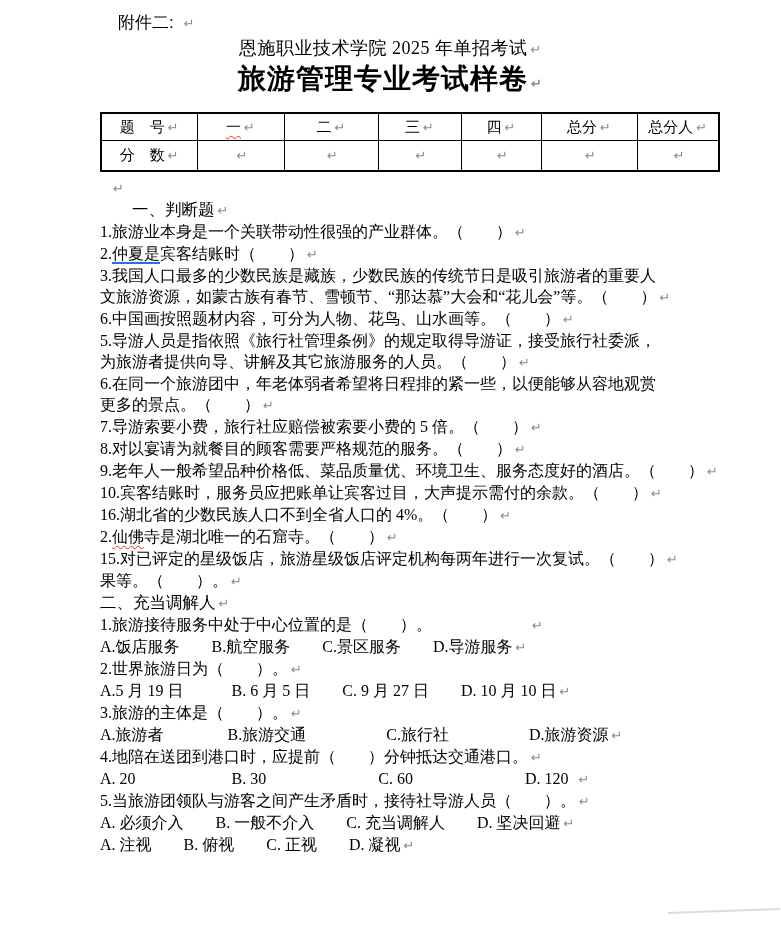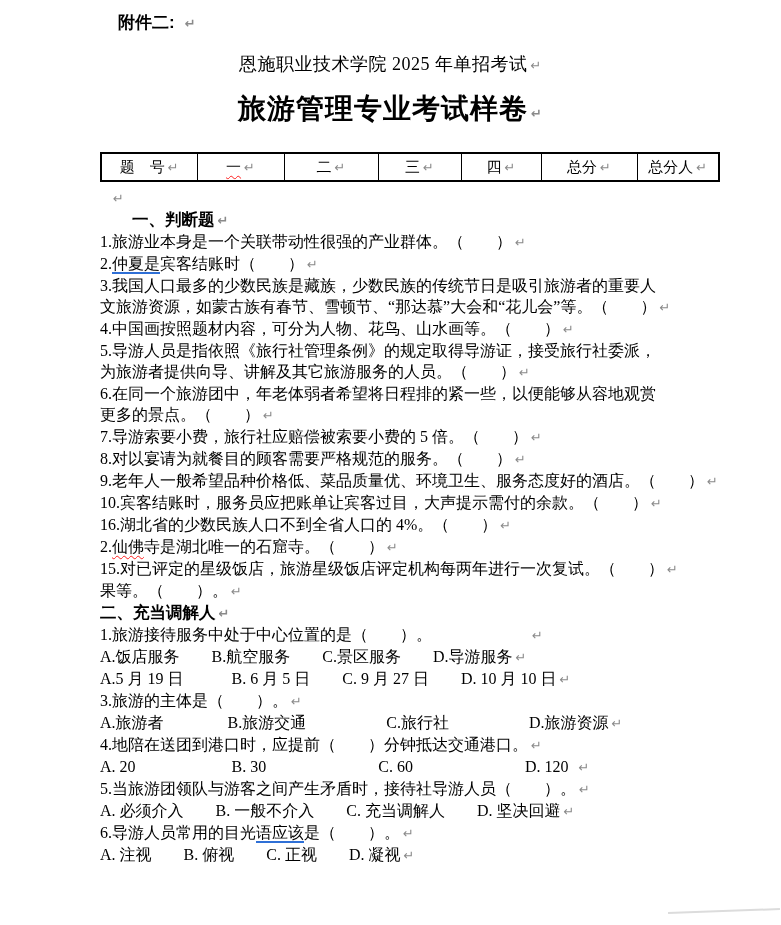--- a/index.html
+++ b/index.html
@@ -7,44 +7,44 @@
     position:relative;
     width:781px; height:925px;
     background:#ffffff;
     overflow:hidden;
     font-family:"Liberation Serif","DejaVu Serif",serif;
     color:#000000;
   }
   .attach {
     margin:13px 0 0 118px;
     font-family:"Liberation Sans","DejaVu Sans",sans-serif;
-    font-weight:bold; font-size:17px; line-height:20px;
+    font-weight:normal; font-size:17px; line-height:20px;
   }
   .school-title {
-    margin-top:19px; text-align:center;
+    margin-top:3px; text-align:center;
     font-size:18px; line-height:22px; letter-spacing:0.5px;
   }
   .exam-title {
-    margin-top:15px; text-align:center;
+    margin-top:1px; text-align:center;
     font-size:28px; font-weight:bold; line-height:34px; letter-spacing:1px;
   }
-  .tblwrap { margin:21px 0 0 100px; width:574px; }
+  .tblwrap { margin:11px 0 0 100px; width:574px; }
   table.score { border-collapse:collapse; table-layout:fixed; width:618px; border:2px solid #000; }
   table.score td {
     border:1px solid #000; text-align:center; vertical-align:middle;
     font-size:15px; padding:0;
   }
   tr.r1 td { height:26px; }
   tr.r2 td { height:29px; }
   .content { margin:5px 0 0 100px; width:624px; font-size:16px; }
   .content p { margin:0; line-height:21px; }
   .empty-ln { padding-left:13px; }
   .sec-head {
     font-family:"Liberation Sans","DejaVu Sans",sans-serif;
-    font-weight:bold; font-size:16.5px;
+    font-weight:normal; font-size:16.5px;
   }
   .indent { padding-left:32px; }
   .pm {
     color:#8a8a8a; font-size:13px; margin-left:3px;
     font-family:"DejaVu Sans","Liberation Sans",sans-serif;
   }
   .pm-far { margin-left:100px; }
   .wavy-red {
     text-decoration-line:underline;
     text-decoration-style:wavy;
@@ -83,38 +83,47 @@
       <tbody>
           <tr class="r1">
         <td><span>题　号</span><span class="pm">↵</span></td>
         <td><span class="wavy-red">一</span><span class="pm">↵</span></td>
         <td><span>二</span><span class="pm">↵</span></td>
         <td><span>三</span><span class="pm">↵</span></td>
         <td><span>四</span><span class="pm">↵</span></td>
         <td><span>总分</span><span class="pm">↵</span></td>
         <td><span>总分人</span><span class="pm">↵</span></td>
       </tr>
+      <tr class="r2">
+        <td><span>分　数</span><span class="pm">↵</span></td>
+        <td><span class="pm">↵</span></td>
+        <td><span class="pm">↵</span></td>
+        <td><span class="pm">↵</span></td>
+        <td><span class="pm">↵</span></td>
+        <td><span class="pm">↵</span></td>
+        <td><span class="pm">↵</span></td>
+      </tr>
     </tbody>
       </table>
   </div>
 
   <div class="content">
 
     <p class="empty-ln"><span class="pm" style="margin-left:0">↵</span></p>
 
     <p class="sec-head indent"><span>一、判断题</span><span class="pm">↵</span></p>
 
     <p><span>1.旅游业本身是一个关联带动性很强的产业群体。（　　）</span><span class="pm">↵</span></p>
 
     <p><span>2.</span><span class="mark-blue">仲夏是</span><span>宾客结账时（　　）</span><span class="pm">↵</span></p>
 
     <p><span>3.我国人口最多的少数民族是藏族，少数民族的传统节日是吸引旅游者的重要人</span></p>
     <p><span>文旅游资源，如蒙古族有春节、雪顿节、“那达慕”大会和“花儿会”等。（　　）</span><span class="pm">↵</span></p>
 
-    <p><span>4.中国画按照题材内容，可分为人物、花鸟、山水画等。（　　）</span><span class="pm">↵</span></p>
+    <p><span>6.中国画按照题材内容，可分为人物、花鸟、山水画等。（　　）</span><span class="pm">↵</span></p>
 
     <p><span>5.导游人员是指依照《旅行社管理条例》的规定取得导游证，接受旅行社委派，</span></p>
     <p><span>为旅游者提供向导、讲解及其它旅游服务的人员。（　　）</span><span class="pm">↵</span></p>
 
     <p><span>6.在同一个旅游团中，年老体弱者希望将日程排的紧一些，以便能够从容地观赏</span></p>
     <p><span>更多的景点。（　　）</span><span class="pm">↵</span></p>
 
     <p><span>7.导游索要小费，旅行社应赔偿被索要小费的 5 倍。（　　）</span><span class="pm">↵</span></p>
     <p><span>8.对以宴请为就餐目的顾客需要严格规范的服务。（　　）</span><span class="pm">↵</span></p>
     <p><span>9.老年人一般希望品种价格低、菜品质量优、环境卫生、服务态度好的酒店。（　　）</span><span class="pm">↵</span></p>
@@ -125,31 +134,31 @@
     <p><span>2.</span><span class="wavy-red">仙佛</span><span>寺是湖北唯一的石窟寺。（　　）</span><span class="pm">↵</span></p>
 
     <p><span>15.对已评定的星级饭店，旅游星级饭店评定机构每两年进行一次复试。（　　）</span><span class="pm">↵</span></p>
     <p><span>果等。（　　）。</span><span class="pm">↵</span></p>
 
     <p class="sec-head"><span>二、充当调解人</span><span class="pm">↵</span></p>
 
     <p><span>1.旅游接待服务中处于中心位置的是（　　）。</span><span class="pm pm-far">↵</span></p>
     <p><span>A.饭店服务　　B.航空服务　　C.景区服务　　D.导游服务</span><span class="pm">↵</span></p>
 
+    <p><span>2.世界旅游日为（　　）。</span><span class="pm">↵</span></p>
     <p><span>A.5 月 19 日　　　B. 6 月 5 日　　C. 9 月 27 日　　D. 10 月 10 日</span><span class="pm">↵</span></p>
 
     <p><span>3.旅游的主体是（　　）。</span><span class="pm">↵</span></p>
     <p><span>A.旅游者　　　　B.旅游交通　　　　　C.旅行社　　　　　D.旅游资源</span><span class="pm">↵</span></p>
 
     <p><span>4.地陪在送团到港口时，应提前（　　）分钟抵达交通港口。</span><span class="pm">↵</span></p>
     <p><span>A. 20　　　　　　B. 30　　　　　　　C. 60　　　　　　　D. 120</span><span class="pm" style="margin-left:10px">↵</span></p>
 
     <p><span>5.当旅游团领队与游客之间产生矛盾时，接待社导游人员（　　）。</span><span class="pm">↵</span></p>
     <p><span>A. 必须介入　　B. 一般不介入　　C. 充当调解人　　D. 坚决回避</span><span class="pm">↵</span></p>
 
-    <p><span>6.导游人员常用的目光</span><span class="mark-blue">语应该</span><span>是（　　）。</span><span class="pm">↵</span></p>
     <p><span>A. 注视　　B. 俯视　　C. 正视　　D. 凝视</span><span class="pm">↵</span></p>
 
   </div>
 
   <div class="corner-artifact"></div>
 
 </div>
 
 </body></html>

